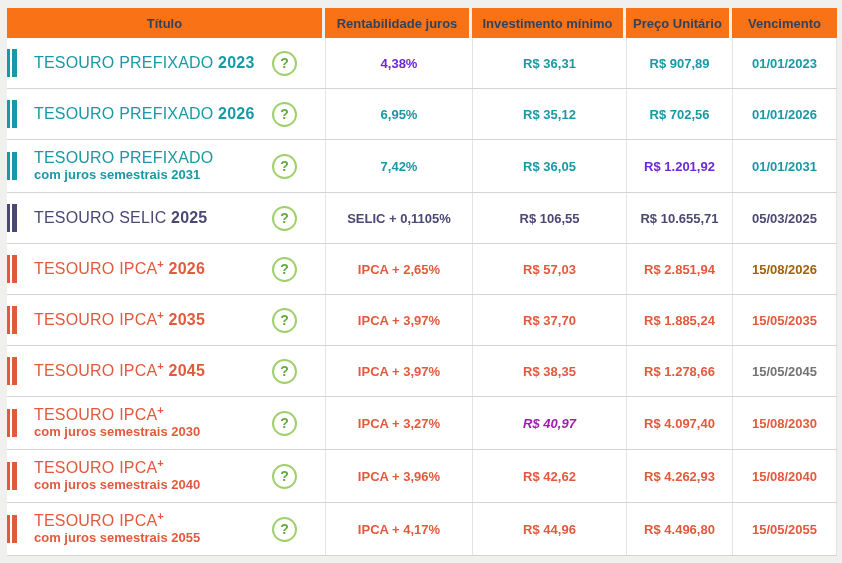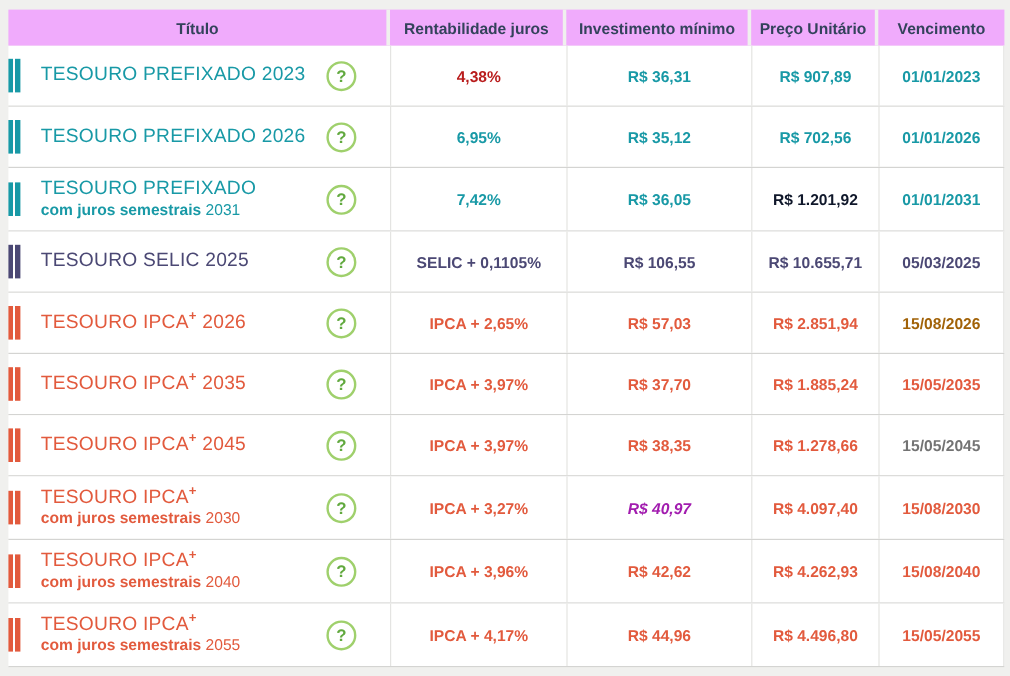--- a/index.html
+++ b/index.html
@@ -13,21 +13,21 @@
     position: absolute;
     left: 7px; top: 8px;
     width: 830px;
   }
   .grid-row {
     display: grid;
     grid-template-columns: 318px 147px 154px 106px 105px;
   }
   
   .thead .hcell {
-    background: #f0abfc;
+    background: #f97316;
     height: 30px;
     display: flex; align-items: center; justify-content: center;
     font-size: 13px;
     font-weight: bold;
     color: #33425b;
     border-right: 3px solid #f0f0ee;
   }
   .thead .hcell:last-child { border-right: none; }
   
   .row {
@@ -52,21 +52,21 @@
   .bar {
     position: absolute;
     left: 0; top: 50%;
     transform: translateY(-50%);
     width: 10px; height: 28px;
     display: inline-block;
   }
   .title-text { display: flex; flex-direction: column; line-height: 1.15; }
   .line1 { font-size: 16px; letter-spacing: 0.2px; }
   .line2 { font-size: 13px; font-weight: 600; }
-  .t-year { font-weight: 400; }
+  .t-year { font-weight: 700; }
   .t-sup { font-size: 11px; font-weight: 600; vertical-align: super; line-height: 0; }
   
   .help {
     margin-left: auto;
     margin-right: 28px;
     width: 25px; height: 25px;
     border: 2px solid #9fd06c;
     border-radius: 50%;
     display: flex; align-items: center; justify-content: center;
     font-size: 14px;
@@ -92,21 +92,21 @@
   <div id="tbody">
   <div class="row grid-row one-line">
     <div class="cell title-cell">
       <span class="bar" style="background: linear-gradient(90deg, rgb(24, 153, 166) 0px, rgb(24, 153, 166) 35%, rgba(255, 255, 255, 0.55) 35%, rgba(255, 255, 255, 0.55) 55%, rgb(24, 153, 166) 55%, rgb(24, 153, 166) 100%);"></span>
       <span class="title-text" style="color: rgb(24, 153, 166);">
         <span class="line1"><span class="t-name">TESOURO PREFIXADO</span><sup class="t-sup"></sup> <span class="t-year y1">2023</span></span>
 
       </span>
       <span class="help">?</span>
     </div>
-    <div class="cell val" style="color: #b91c1c;">4,38%</div>
+    <div class="cell val" style="color: #6d28d9;">4,38%</div>
     <div class="cell val" style="color: rgb(24, 153, 166);">R$ 36,31</div>
     <div class="cell val" style="color: rgb(24, 153, 166);">R$ 907,89</div>
     <div class="cell val" style="color: rgb(24, 153, 166);">01/01/2023</div>
   </div>
 
   <div class="row grid-row one-line">
     <div class="cell title-cell">
       <span class="bar" style="background: linear-gradient(90deg, rgb(24, 153, 166) 0px, rgb(24, 153, 166) 35%, rgba(255, 255, 255, 0.55) 35%, rgba(255, 255, 255, 0.55) 55%, rgb(24, 153, 166) 55%, rgb(24, 153, 166) 100%);"></span>
       <span class="title-text" style="color: rgb(24, 153, 166);">
         <span class="line1"><span class="t-name">TESOURO PREFIXADO</span><sup class="t-sup"></sup> <span class="t-year y1">2026</span></span>
@@ -124,21 +124,21 @@
     <div class="cell title-cell">
       <span class="bar" style="background: linear-gradient(90deg, rgb(24, 153, 166) 0px, rgb(24, 153, 166) 35%, rgba(255, 255, 255, 0.55) 35%, rgba(255, 255, 255, 0.55) 55%, rgb(24, 153, 166) 55%, rgb(24, 153, 166) 100%);"></span>
       <span class="title-text" style="color: rgb(24, 153, 166);">
         <span class="line1"><span class="t-name">TESOURO PREFIXADO</span><sup class="t-sup"></sup> <span class="t-year y1"></span></span>
         <span class="line2"><span class="t-sub">com juros semestrais</span> <span class="t-year y2">2031</span></span>
       </span>
       <span class="help">?</span>
     </div>
     <div class="cell val" style="color: rgb(24, 153, 166);">7,42%</div>
     <div class="cell val" style="color: rgb(24, 153, 166);">R$ 36,05</div>
-    <div class="cell val" style="color: #0f172a; text-align: right;">R$ 1.201,92</div>
+    <div class="cell val" style="color: #6d28d9; text-align: right;">R$ 1.201,92</div>
     <div class="cell val" style="color: rgb(24, 153, 166);">01/01/2031</div>
   </div>
 
   <div class="row grid-row one-line">
     <div class="cell title-cell">
       <span class="bar" style="background: linear-gradient(90deg, rgb(75, 72, 116) 0px, rgb(75, 72, 116) 35%, rgba(255, 255, 255, 0.55) 35%, rgba(255, 255, 255, 0.55) 55%, rgb(75, 72, 116) 55%, rgb(75, 72, 116) 100%);"></span>
       <span class="title-text" style="color: rgb(75, 72, 116);">
         <span class="line1"><span class="t-name">TESOURO SELIC</span><sup class="t-sup"></sup> <span class="t-year y1">2025</span></span>
 
       </span>

